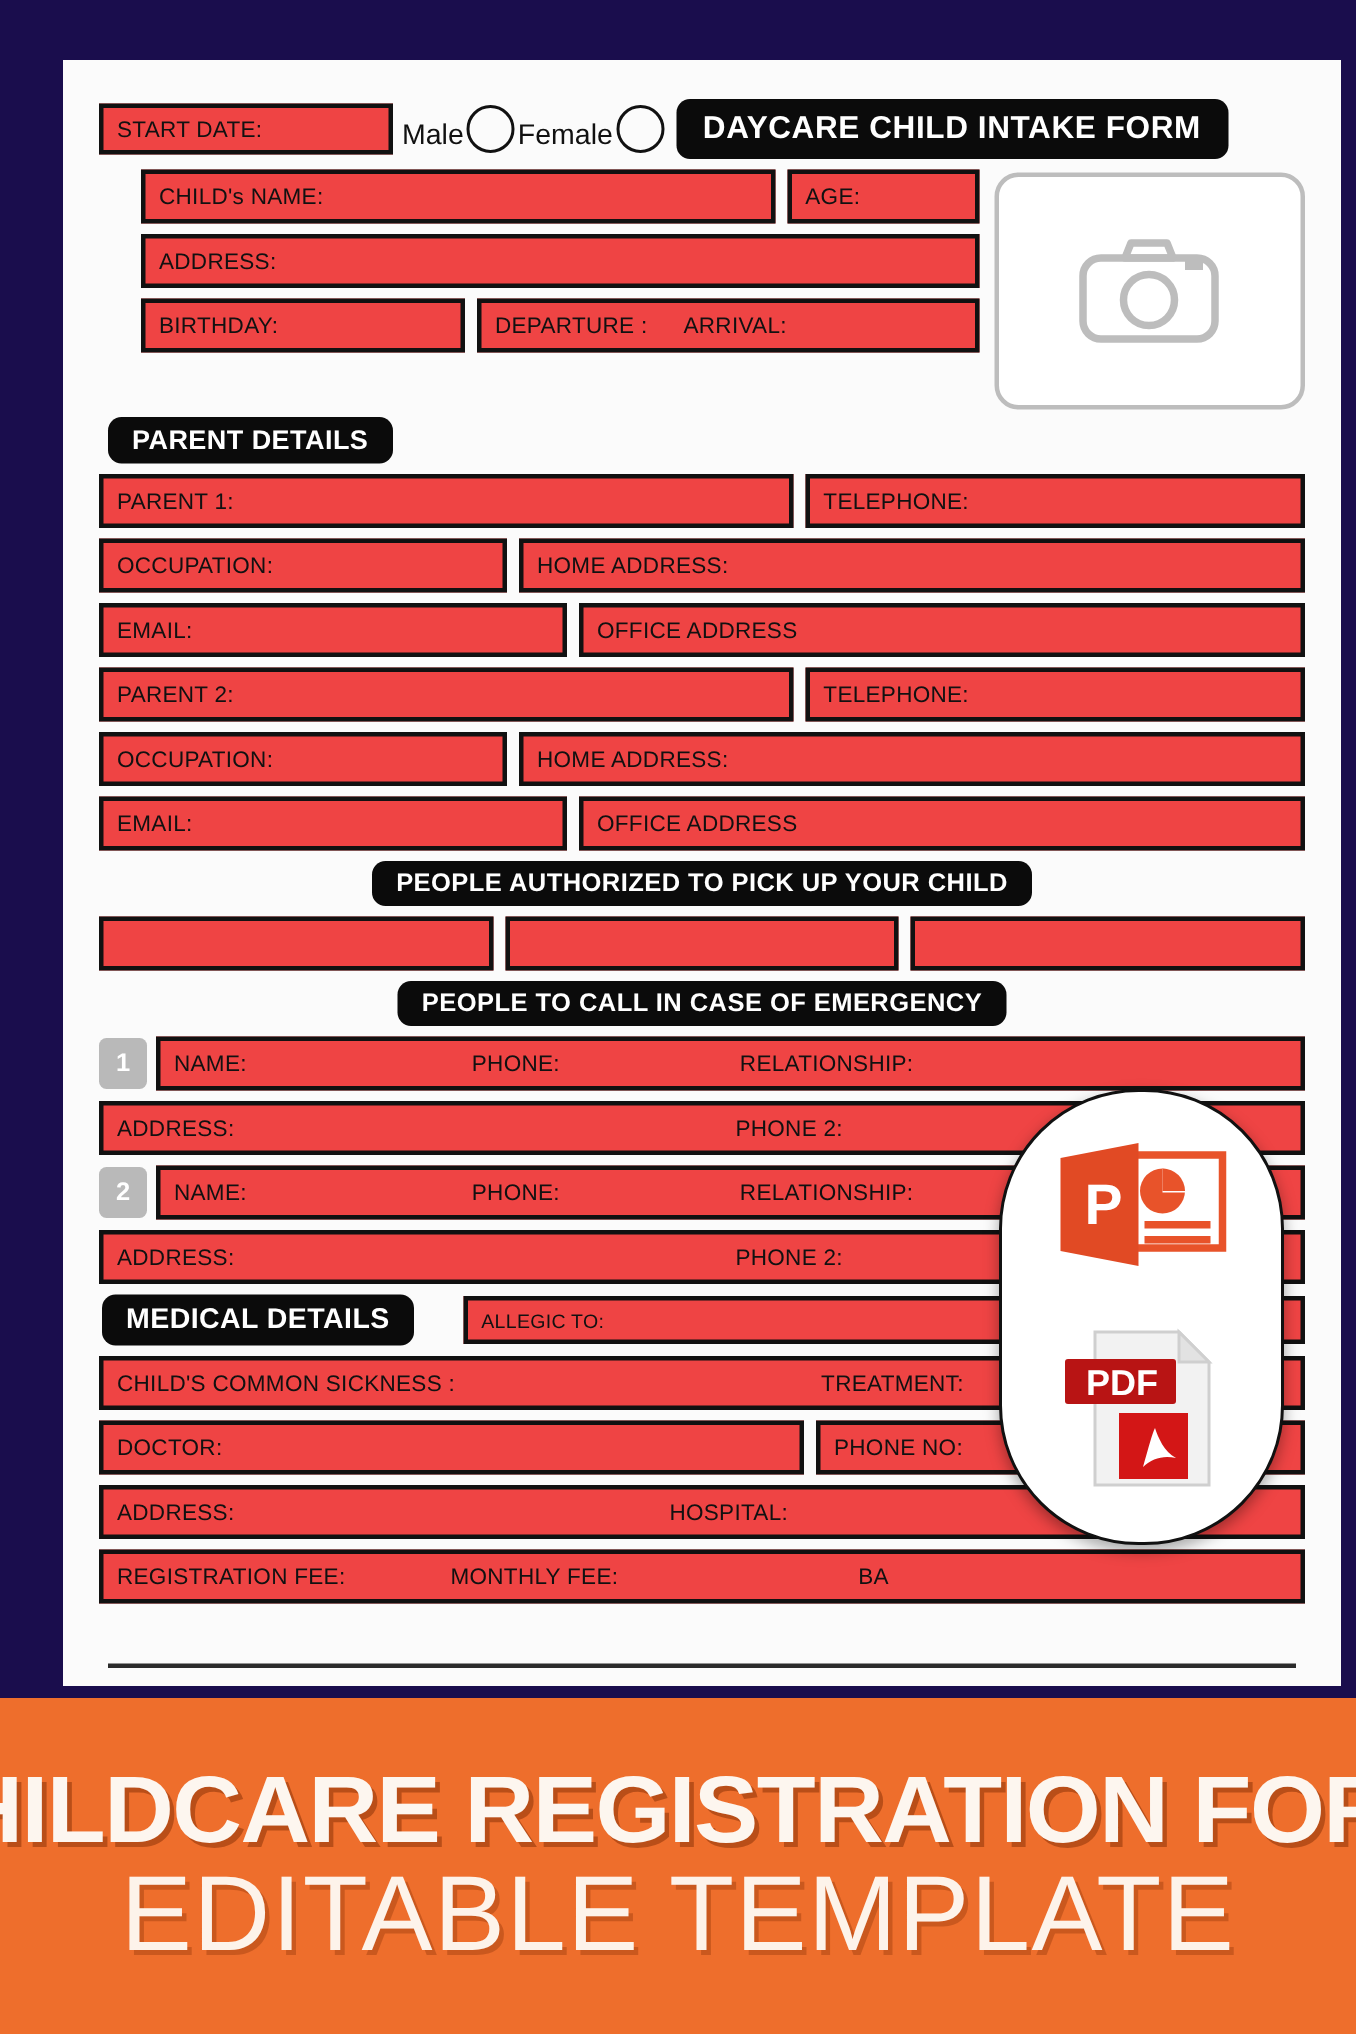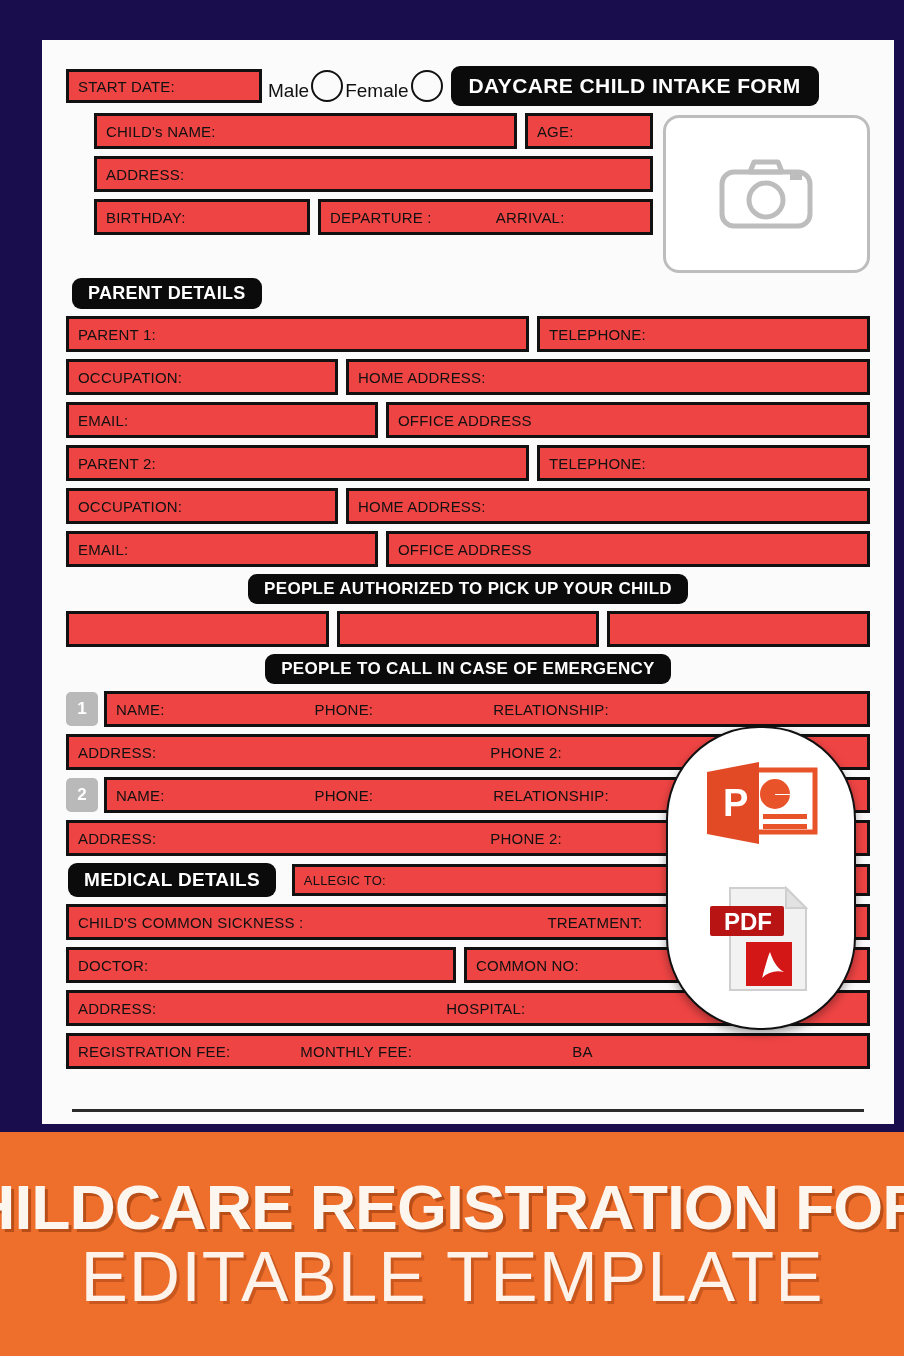--- a/index.html
+++ b/index.html
@@ -199,21 +199,21 @@
             <div class="fld" style="flex:1">
               <span class="lbl">ADDRESS:</span>
             </div>
           </div>
           <div class="row">
             <div class="fld" style="width:216px">
               <span class="lbl">BIRTHDAY:</span>
             </div>
             <div class="fld" style="flex:1">
               <span class="lbl">DEPARTURE :</span>
-              <span class="lbl" style="margin-left:64px">ARRIVAL:</span>
+              <span class="lbl" style="margin-left:24px">ARRIVAL:</span>
             </div>
           </div>
         </div>
 
         <div class="photo-box">
           <svg width="96" height="76" viewBox="0 0 96 76">
             <rect x="4" y="16" width="88" height="54" rx="12" ry="12" fill="none" stroke="#bdbdbd" stroke-width="5"></rect>
             <path d="M32 16 L36 6 L60 6 L64 16 Z" fill="none" stroke="#bdbdbd" stroke-width="5" stroke-linejoin="round"></path>
             <circle cx="48" cy="44" r="17" fill="none" stroke="#bdbdbd" stroke-width="5"></circle>
             <rect x="72" y="17" width="12" height="7" fill="#bdbdbd"></rect>
@@ -317,38 +317,38 @@
       </div>
       <div class="row">
         <div class="fld" style="flex:1">
           <span class="lbl">ADDRESS:</span>
           <span class="lbl" style="margin-left:334px">PHONE 2:</span>
         </div>
       </div>
 
       <div class="medrow">
         <div class="sect" style="height:34px;font-size:19px;margin-left:2px">MEDICAL DETAILS</div>
-        <div class="fld" style="flex:1;height:32px;margin-left:6px">
+        <div class="fld" style="flex:1;height:32px;margin-left:23px">
           <span class="lbl" style="font-size:13px">ALLEGIC TO:</span>
         </div>
       </div>
 
       <div class="row">
         <div class="fld" style="flex:1">
           <span class="lbl">CHILD'S COMMON SICKNESS :</span>
           <span class="lbl" style="margin-left:244px">TREATMENT:</span>
         </div>
       </div>
 
       <div class="row">
-        <div class="fld" style="width:390px">
+        <div class="fld" style="width:470px">
           <span class="lbl">DOCTOR:</span>
         </div>
         <div class="fld" style="flex:1">
-          <span class="lbl">COMMON NO:</span>
+          <span class="lbl">PHONE NO:</span>
         </div>
       </div>
 
       <div class="row">
         <div class="fld" style="flex:1">
           <span class="lbl">ADDRESS:</span>
           <span class="lbl" style="margin-left:290px">HOSPITAL:</span>
         </div>
       </div>
 

